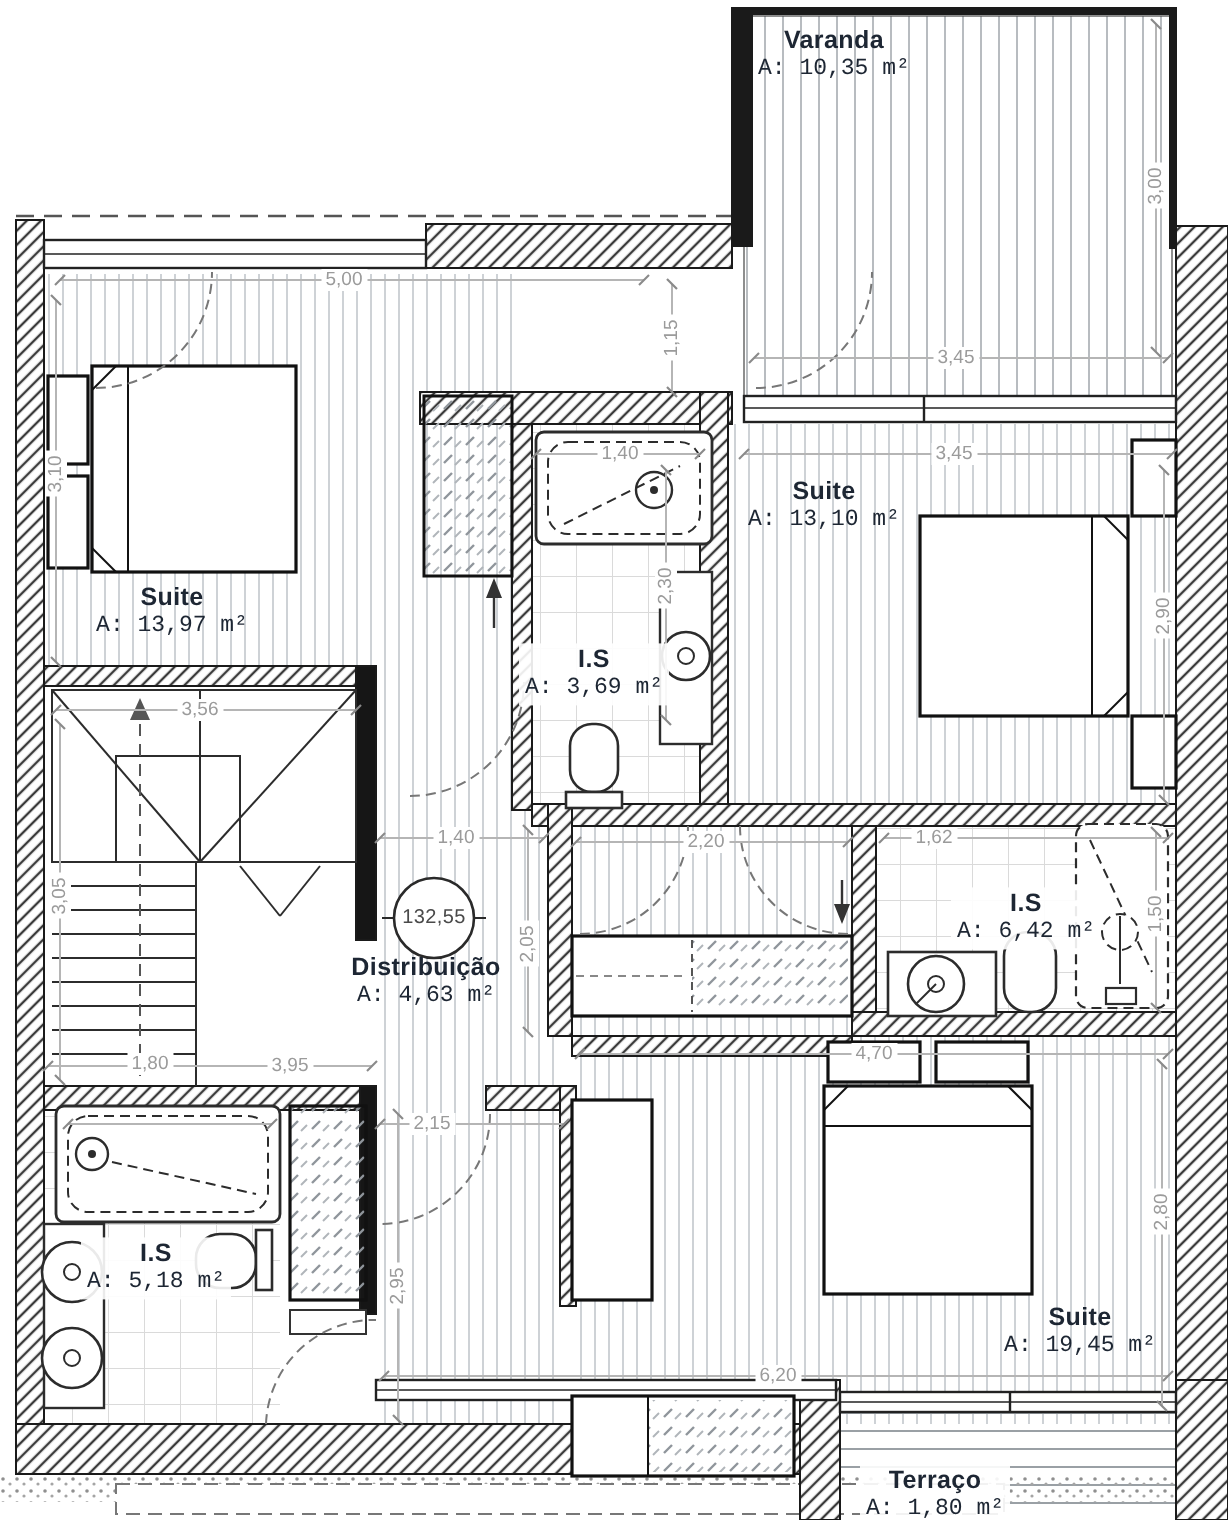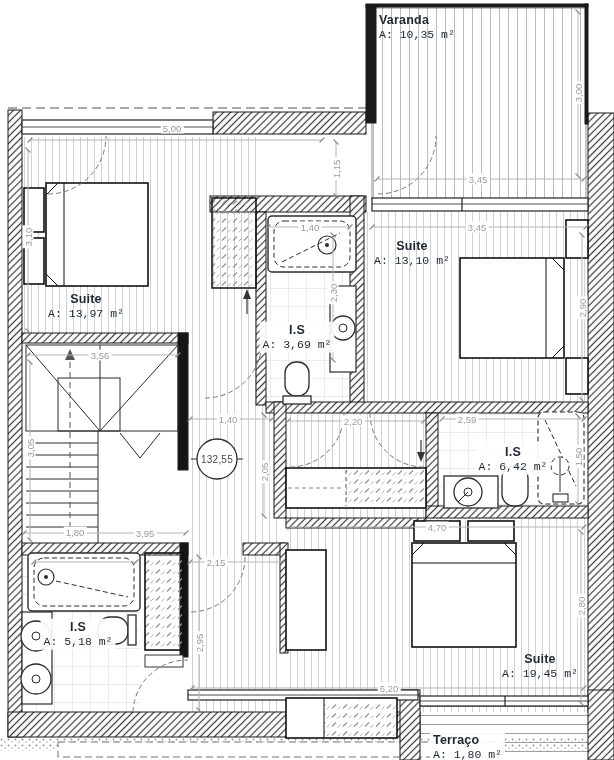--- a/index.html
+++ b/index.html
@@ -5,21 +5,21 @@
   html,body{margin:0;padding:0;background:#ffffff;}
   .plan{
     position:relative;width:614px;height:760px;background:#fff;overflow:hidden;
     font-family:"Liberation Sans", sans-serif;
   }
   .plan svg{position:absolute;left:0;top:0;}
   .rlabel{
     position:absolute;transform:translate(-50%,-50%);text-align:center;
     color:#1d2633;line-height:1.15;white-space:nowrap;z-index:3;
   }
-  .rlabel .rname{font-weight:bold;font-size:12.5px;letter-spacing:.2px;}
+  .rlabel .rname{font-weight:bold;font-size:12.5px;letter-spacing:.2px;text-align:center;}
   .rlabel .rarea{font-size:11.5px;margin-top:1px;font-family:Liberation Mono, monospace;}
   .rlabel.la{transform:none;text-align:left;}
   .rlabel.bg{background:rgba(255,255,255,.9);padding:1px 3px;}
   .dim{
     position:absolute;transform:translate(-50%,-50%);font-size:9.5px;color:#9b9b9b;
     background:#fff;padding:0 2px;white-space:nowrap;z-index:2;
   }
   .dim.v{transform:translate(-50%,-50%) rotate(-90deg);}
   .lvl{
     position:absolute;transform:translate(-50%,-50%);font-size:10px;color:#4a4a4a;
@@ -313,54 +313,58 @@
   <div class="rarea">A: 13,97 m²</div>
 </div>
 <div class="rlabel" style="left:412px;top:253px">
   <div class="rname">Suite</div>
   <div class="rarea">A: 13,10 m²</div>
 </div>
 <div class="rlabel bg" style="left:297px;top:337px">
   <div class="rname">I.S</div>
   <div class="rarea">A: 3,69 m²</div>
 </div>
+<div class="rlabel" style="left:213px;top:491px">
+  <div class="rname">Distribuição</div>
+  <div class="rarea">A: 4,63 m²</div>
+</div>
 <div class="rlabel bg" style="left:513px;top:459px">
   <div class="rname">I.S</div>
   <div class="rarea">A: 6,42 m²</div>
 </div>
 <div class="rlabel" style="left:540px;top:666px">
   <div class="rname">Suite</div>
   <div class="rarea">A: 19,45 m²</div>
 </div>
 <div class="rlabel bg" style="left:78px;top:634px">
   <div class="rname">I.S</div>
   <div class="rarea">A: 5,18 m²</div>
 </div>
 <div class="rlabel la bg" style="left:430px;top:732px">
   <div class="rname">Terraço</div>
   <div class="rarea">A: 1,80 m²</div>
 </div>
 
 <div class="lvl" style="left:217px;top:459px">132,55</div>
 
-<div class="dim" style="left:172px;top:128px">5,00</div>
+<div class="dim" style="left:172px;top:140px">5,00</div>
 <div class="dim v" style="left:28px;top:237px">3,10</div>
 <div class="dim" style="left:478px;top:179px">3,45</div>
 <div class="dim v" style="left:578px;top:93px">3,00</div>
 <div class="dim" style="left:477px;top:227px">3,45</div>
 <div class="dim v" style="left:582px;top:308px">2,90</div>
 <div class="dim" style="left:310px;top:227px">1,40</div>
 <div class="dim v" style="left:333px;top:293px">2,30</div>
 <div class="dim v" style="left:336px;top:169px">1,15</div>
 <div class="dim" style="left:100px;top:355px">3,56</div>
 <div class="dim v" style="left:30px;top:448px">3,05</div>
 <div class="dim" style="left:228px;top:419px">1,40</div>
 <div class="dim" style="left:353px;top:421px">2,20</div>
 <div class="dim v" style="left:264px;top:472px">2,05</div>
-<div class="dim" style="left:467px;top:419px">2,59</div>
+<div class="dim" style="left:467px;top:419px">1,62</div>
 <div class="dim v" style="left:578px;top:457px">1,50</div>
 <div class="dim" style="left:437px;top:527px">4,70</div>
 <div class="dim v" style="left:581px;top:606px">2,80</div>
 <div class="dim" style="left:145px;top:533px">3,95</div>
 <div class="dim" style="left:75px;top:532px">1,80</div>
 <div class="dim" style="left:216px;top:562px">2,15</div>
 <div class="dim v" style="left:199px;top:643px">2,95</div>
 <div class="dim" style="left:389px;top:688px">6,20</div>
 
 </div>

